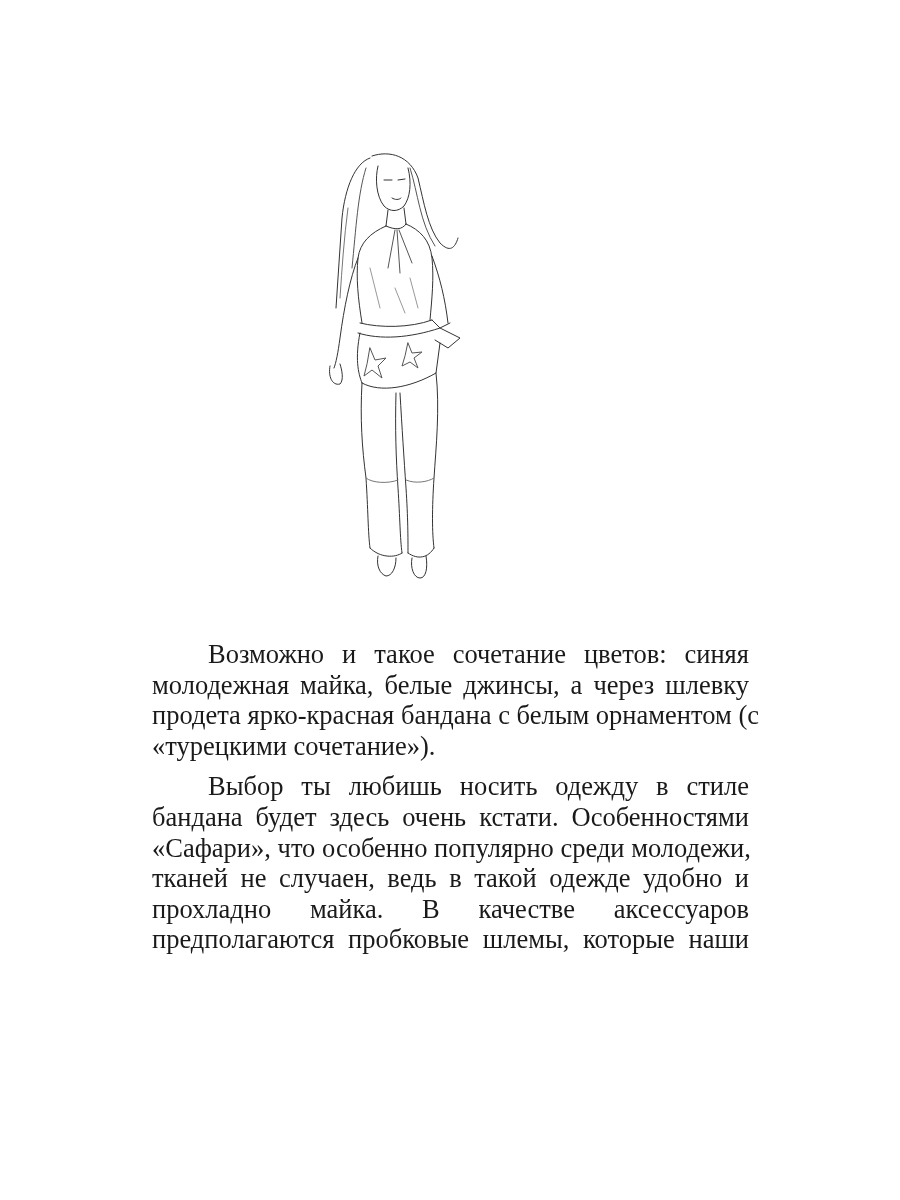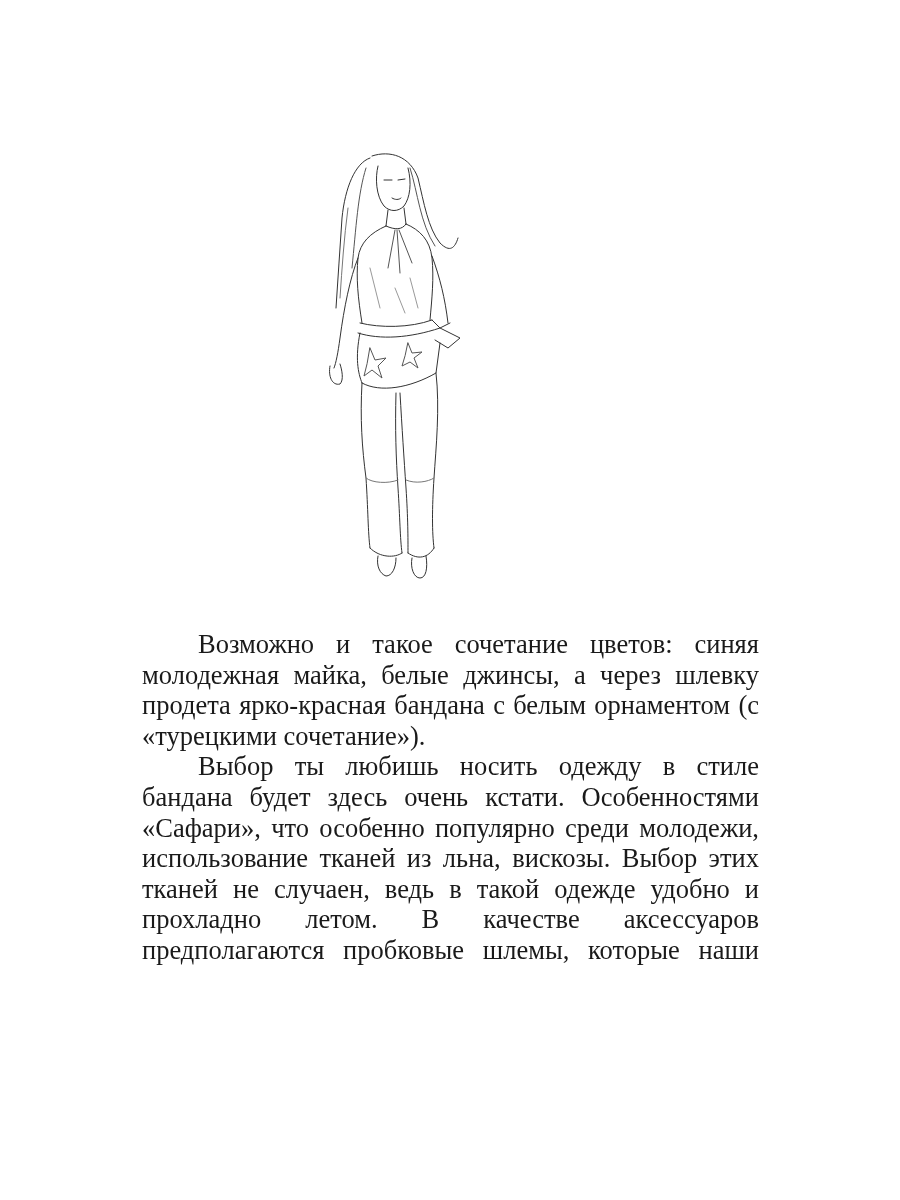--- a/index.html
+++ b/index.html
@@ -34,21 +34,21 @@
     }
     .text-block {
       position: absolute;
       left: 142px;
       top: 629px;
       width: 617px;
       font-size: 26.5px;
       line-height: 30.6px;
     }
     .para {
-      margin: 0;
+      margin: 10px;
       text-align: justify;
       text-align-last: left;
     }
     .line {
       display: block;
       text-align: justify;
       text-align-last: justify;
       white-space: nowrap;
       height: 30.6px;
     }
@@ -115,20 +115,19 @@
     <div class="para">
       <span class="line indent">Возможно и такое сочетание цветов: синяя</span>
       <span class="line">молодежная майка, белые джинсы, а через шлевку</span>
       <span class="line">продета ярко-красная бандана с белым орнаментом (с</span>
       <span class="line last">«турецкими сочетание»).</span>
     </div>
     <div class="para">
       <span class="line indent">Выбор ты любишь носить одежду в стиле</span>
       <span class="line">бандана будет здесь очень кстати. Особенностями</span>
       <span class="line">«Сафари», что особенно популярно среди молодежи,</span>
-      <span class="line">использование тканей из льна, вискозы. Выбор этих</span>
       <span class="line">тканей не случаен, ведь в такой одежде удобно и</span>
-      <span class="line">прохладно летом. В качестве аксессуаров</span>
+      <span class="line">прохладно майка. В качестве аксессуаров</span>
       <span class="line">предполагаются пробковые шлемы, которые наши</span>
     </div>
   </div>
 
 </div>
 
 </body></html>

